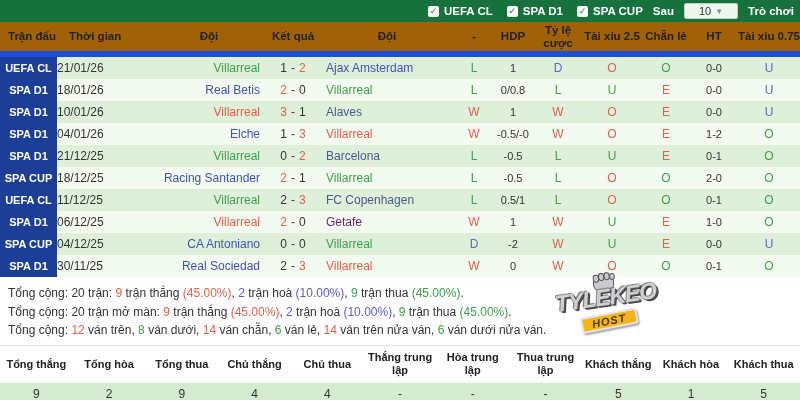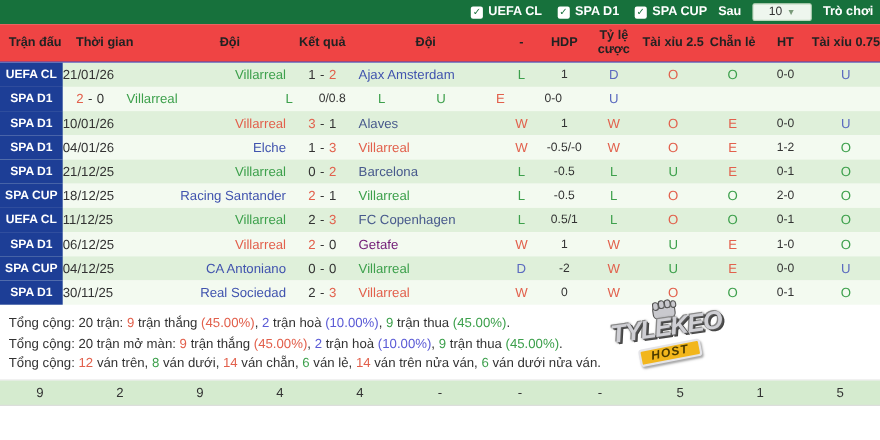--- a/index.html
+++ b/index.html
@@ -20,21 +20,21 @@
     font-size:9px; line-height:9px; color:#17713c; font-weight:bold;
   }
   .filter-label, .sau-label, .game-label { color:#fff; font-size:11.5px; font-weight:bold; }
   .num-select {
     background:#eef6ee; border:1px solid #bcd6bc; border-radius:2px;
     font-size:11px; color:#333; padding:0 14px; height:16px; min-width:34px;
     display:flex; align-items:center; justify-content:space-between; gap:4px; cursor:pointer;
   }
   .num-select .chev { font-size:8px; color:#7a9a7a; }
   
-  .thead { display:flex; height:35px; align-items:center; background:#ef4444; border-bottom:1px solid #1d4ed8; }
+  .thead { display:flex; height:35px; align-items:center; background:#a16207; border-bottom:6px solid #1d4ed8; }
   .th {
     font-size:11.5px; font-weight:bold; color:#222; text-align:center;
     line-height:13px; white-space:normal;
   }
   .row { display:flex; height:22px; align-items:stretch; font-size:12px; }
   .row:nth-child(odd)  { background:#dff0da; }
   .row:nth-child(even) { background:#f3faf0; }
   .cell { display:flex; align-items:center; justify-content:center; }
   
   .c0 { width:57px; }  .c1 { width:93px; }  .c2 { width:118px; }
@@ -157,20 +157,24 @@
       <div class="cell c9">
         <span class="t-green">O</span>
       </div>
       <div class="cell c10">0-0</div>
       <div class="cell c11">
         <span class="t-blue">U</span>
       </div>
     </div>
     <div class="row">
       <div class="cell c0">SPA D1</div>
+      <div class="cell c1">18/01/26</div>
+      <div class="cell c2">
+        <span class="t-navy">Real Betis</span>
+      </div>
       <div class="cell c3 score">
         <span class="t-red">2</span>
         <span class="t-dark">-</span>
         <span class="t-dark">0</span>
       </div>
       <div class="cell c4">
         <span class="t-green">Villarreal</span>
       </div>
       <div class="cell c5">
         <span class="t-green">L</span>
@@ -462,20 +466,33 @@
       <rect x="11" y="1" width="5" height="7" rx="2.3"></rect>
       <rect x="16.5" y="1" width="5" height="7" rx="2.3"></rect>
       <rect x="22" y="2.5" width="4.5" height="6" rx="2.2"></rect>
     </g>
   </svg>
   <div class="wm-title">TYLEKEO</div>
   <div><span class="wm-host">HOST</span></div>
 </div>
 
 <div class="stats">
+  <div class="stats-head" id="statsHead">
+      <div class="sh">Tổng thắng</div>
+      <div class="sh">Tổng hòa</div>
+      <div class="sh">Tổng thua</div>
+      <div class="sh">Chủ thắng</div>
+      <div class="sh">Chủ thua</div>
+      <div class="sh">Thắng trung lập</div>
+      <div class="sh">Hòa trung lập</div>
+      <div class="sh">Thua trung lập</div>
+      <div class="sh">Khách thắng</div>
+      <div class="sh">Khách hòa</div>
+      <div class="sh">Khách thua</div>
+    </div>
   <div class="stats-vals" id="statsVals">
       <div class="sv">9</div>
       <div class="sv">2</div>
       <div class="sv">9</div>
       <div class="sv">4</div>
       <div class="sv">4</div>
       <div class="sv">-</div>
       <div class="sv">-</div>
       <div class="sv">-</div>
       <div class="sv">5</div>

